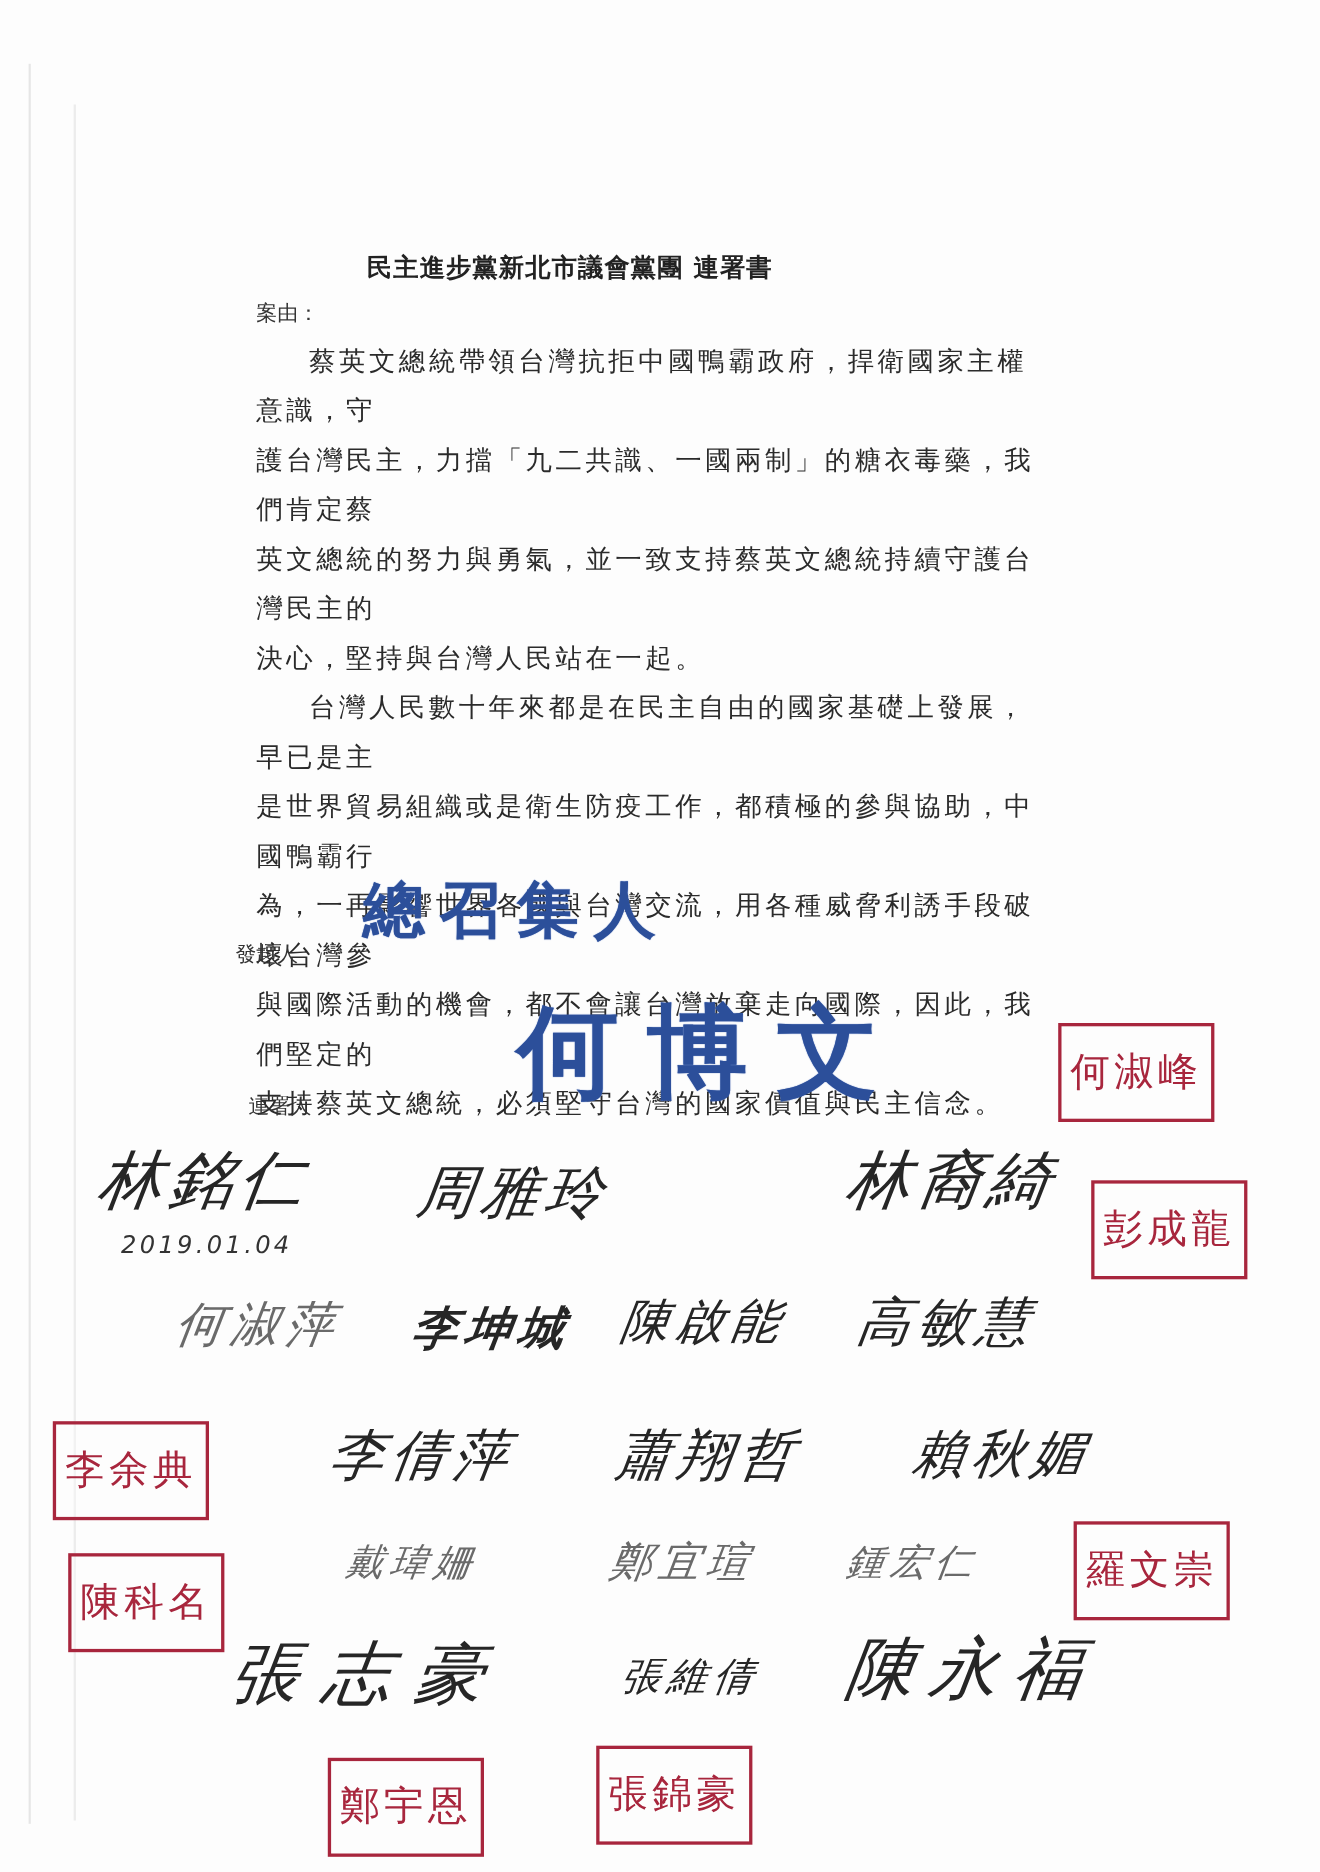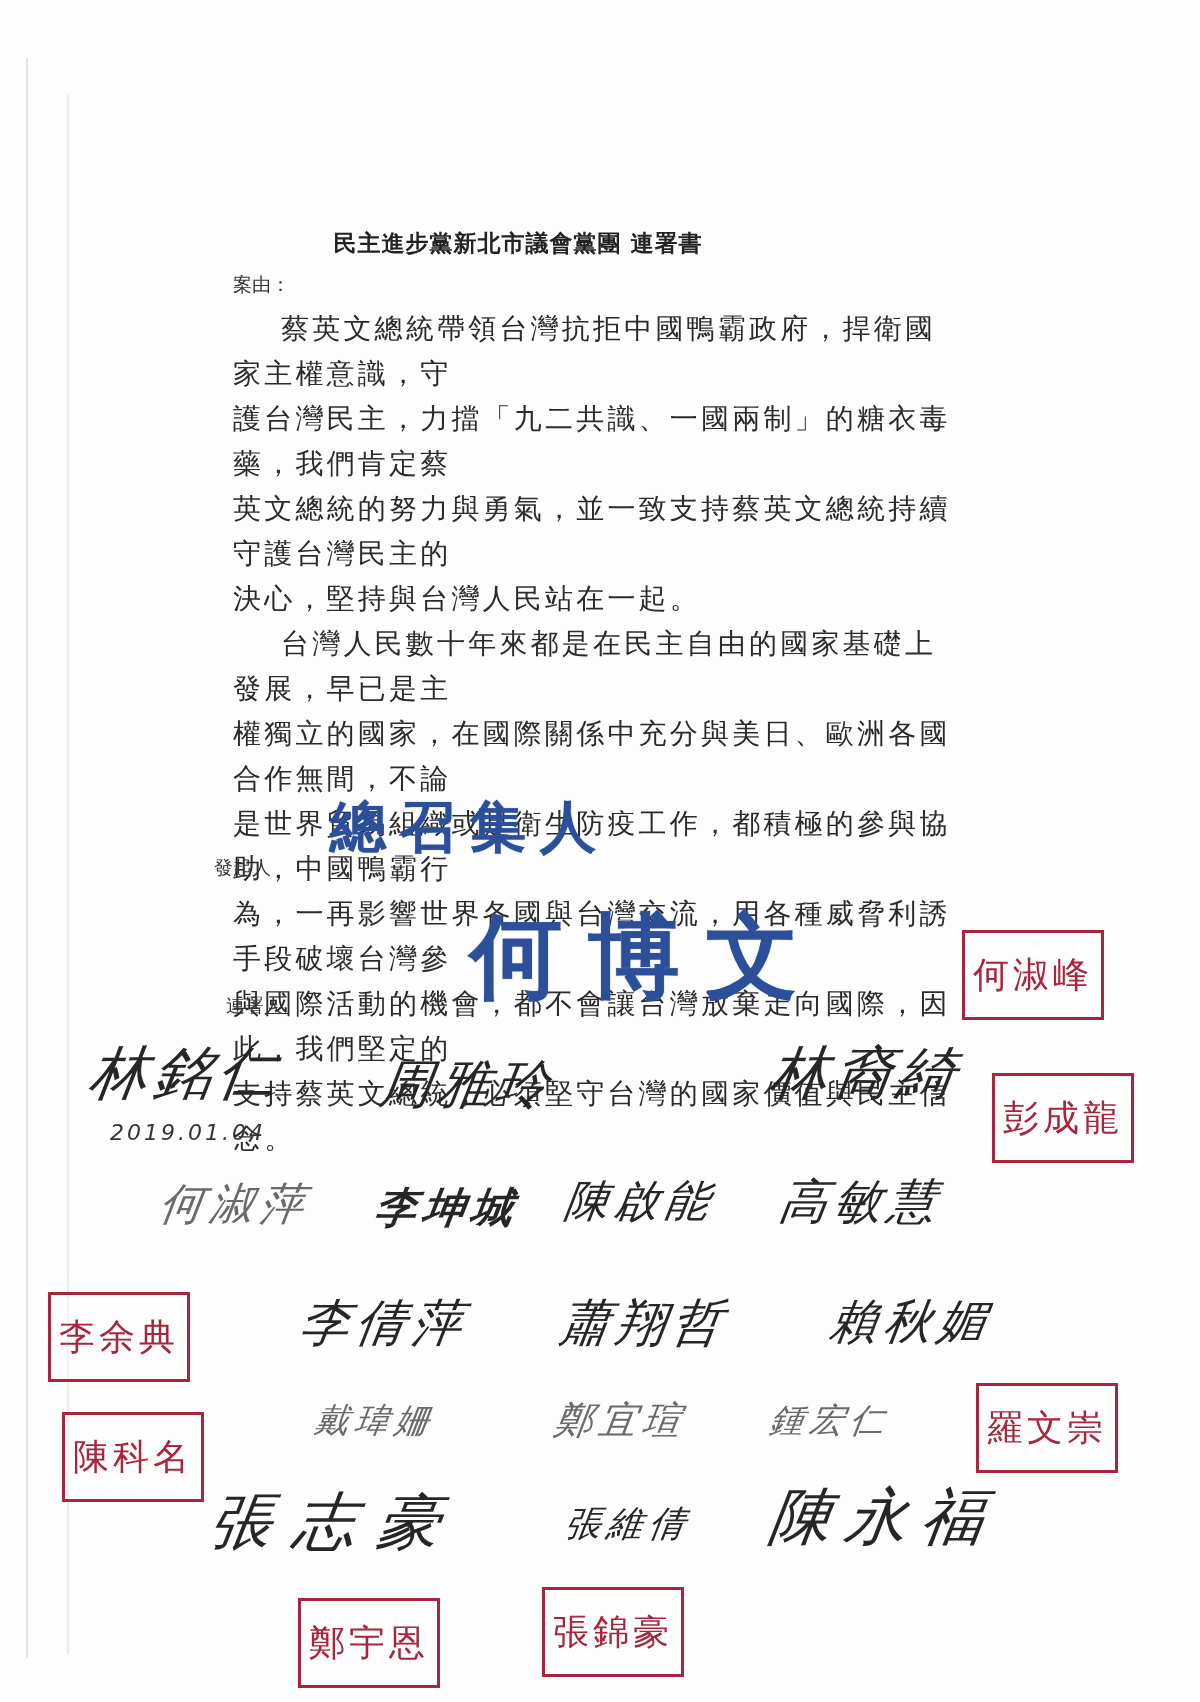--- a/index.html
+++ b/index.html
@@ -3,21 +3,21 @@
   <meta charset="utf-8">
   <style>
     html, body { margin: 0; padding: 0; background: #ffffff; }
     body { width: 1200px; height: 1702px; position: relative; overflow: hidden;
            font-family: "DejaVu Serif", "Liberation Serif", serif; color: #2a2a2a; }
     .page { position: absolute; inset: 0; background: #fdfdfd; }
     .scanline { position: absolute; width: 2px; background: #e6e6e6; }
     .title { position: absolute; left: 0; width: 1036px; top: 228px; text-align: center;
              font-size: 23px; font-weight: bold; letter-spacing: 1px; color: #222; }
     .label { position: absolute; font-size: 19px; color: #333; }
-    .para { position: absolute; left: 233px; width: 720px; font-size: 28px; line-height: 45px;
+    .para { position: absolute; left: 233px; width: 720px; font-size: 24px; line-height: 45px;
             color: #2b2b2b; letter-spacing: 3.2px; }
     .para p { margin: 0; }
     .indent { text-indent: 48px; }
     .stamp-blue { position: absolute; color: #2c4f9a; font-weight: bold;
                   font-family: "DejaVu Serif", serif; letter-spacing: 14px; text-shadow: 0 0 1px #3a5fb0; text-align: right; }
     .seal { position: absolute; border: 3px solid #a8263d; color: #a8263d; padding: 18px 8px;
             font-size: 36px; letter-spacing: 4px; line-height: 48px; background: rgba(255,255,255,0.3);
             font-family: "DejaVu Serif", serif; }
     .sig { position: absolute; font-family: "DejaVu Sans", sans-serif; color: #262626;
            font-style: italic; transform: skewX(-8deg); letter-spacing: 6px; font-weight: 300; }
@@ -37,21 +37,20 @@
 
   <div class="para" style="top:306px;">
     <p>
       <span class="indent" style="display:block">蔡英文總統帶領台灣抗拒中國鴨霸政府，捍衛國家主權意識，守</span>
       <span style="display:block">護台灣民主，力擋「九二共識、一國兩制」的糖衣毒藥，我們肯定蔡</span>
       <span style="display:block">英文總統的努力與勇氣，並一致支持蔡英文總統持續守護台灣民主的</span>
       <span style="display:block">決心，堅持與台灣人民站在一起。</span>
     </p>
     <p>
       <span class="indent" style="display:block">台灣人民數十年來都是在民主自由的國家基礎上發展，早已是主</span>
-      <span style="display:block">權獨立的國家，在國際關係中充分與美日、歐洲各國合作無間，不論</span>
       <span style="display:block">是世界貿易組織或是衛生防疫工作，都積極的參與協助，中國鴨霸行</span>
       <span style="display:block">為，一再影響世界各國與台灣交流，用各種威脅利誘手段破壞台灣參</span>
       <span style="display:block">與國際活動的機會，都不會讓台灣放棄走向國際，因此，我們堅定的</span>
       <span style="display:block">支持蔡英文總統，必須堅守台灣的國家價值與民主信念。</span>
     </p>
   </div>
 
   <div class="stamp-blue" style="left:330px; top:790px; font-size:56px;">總召集人</div>
   <div class="label" style="left:214px; top:855px;">發起人</div>
   <div class="stamp-blue" style="left:470px; top:895px; font-size:92px; letter-spacing:26px;">何博文</div>

